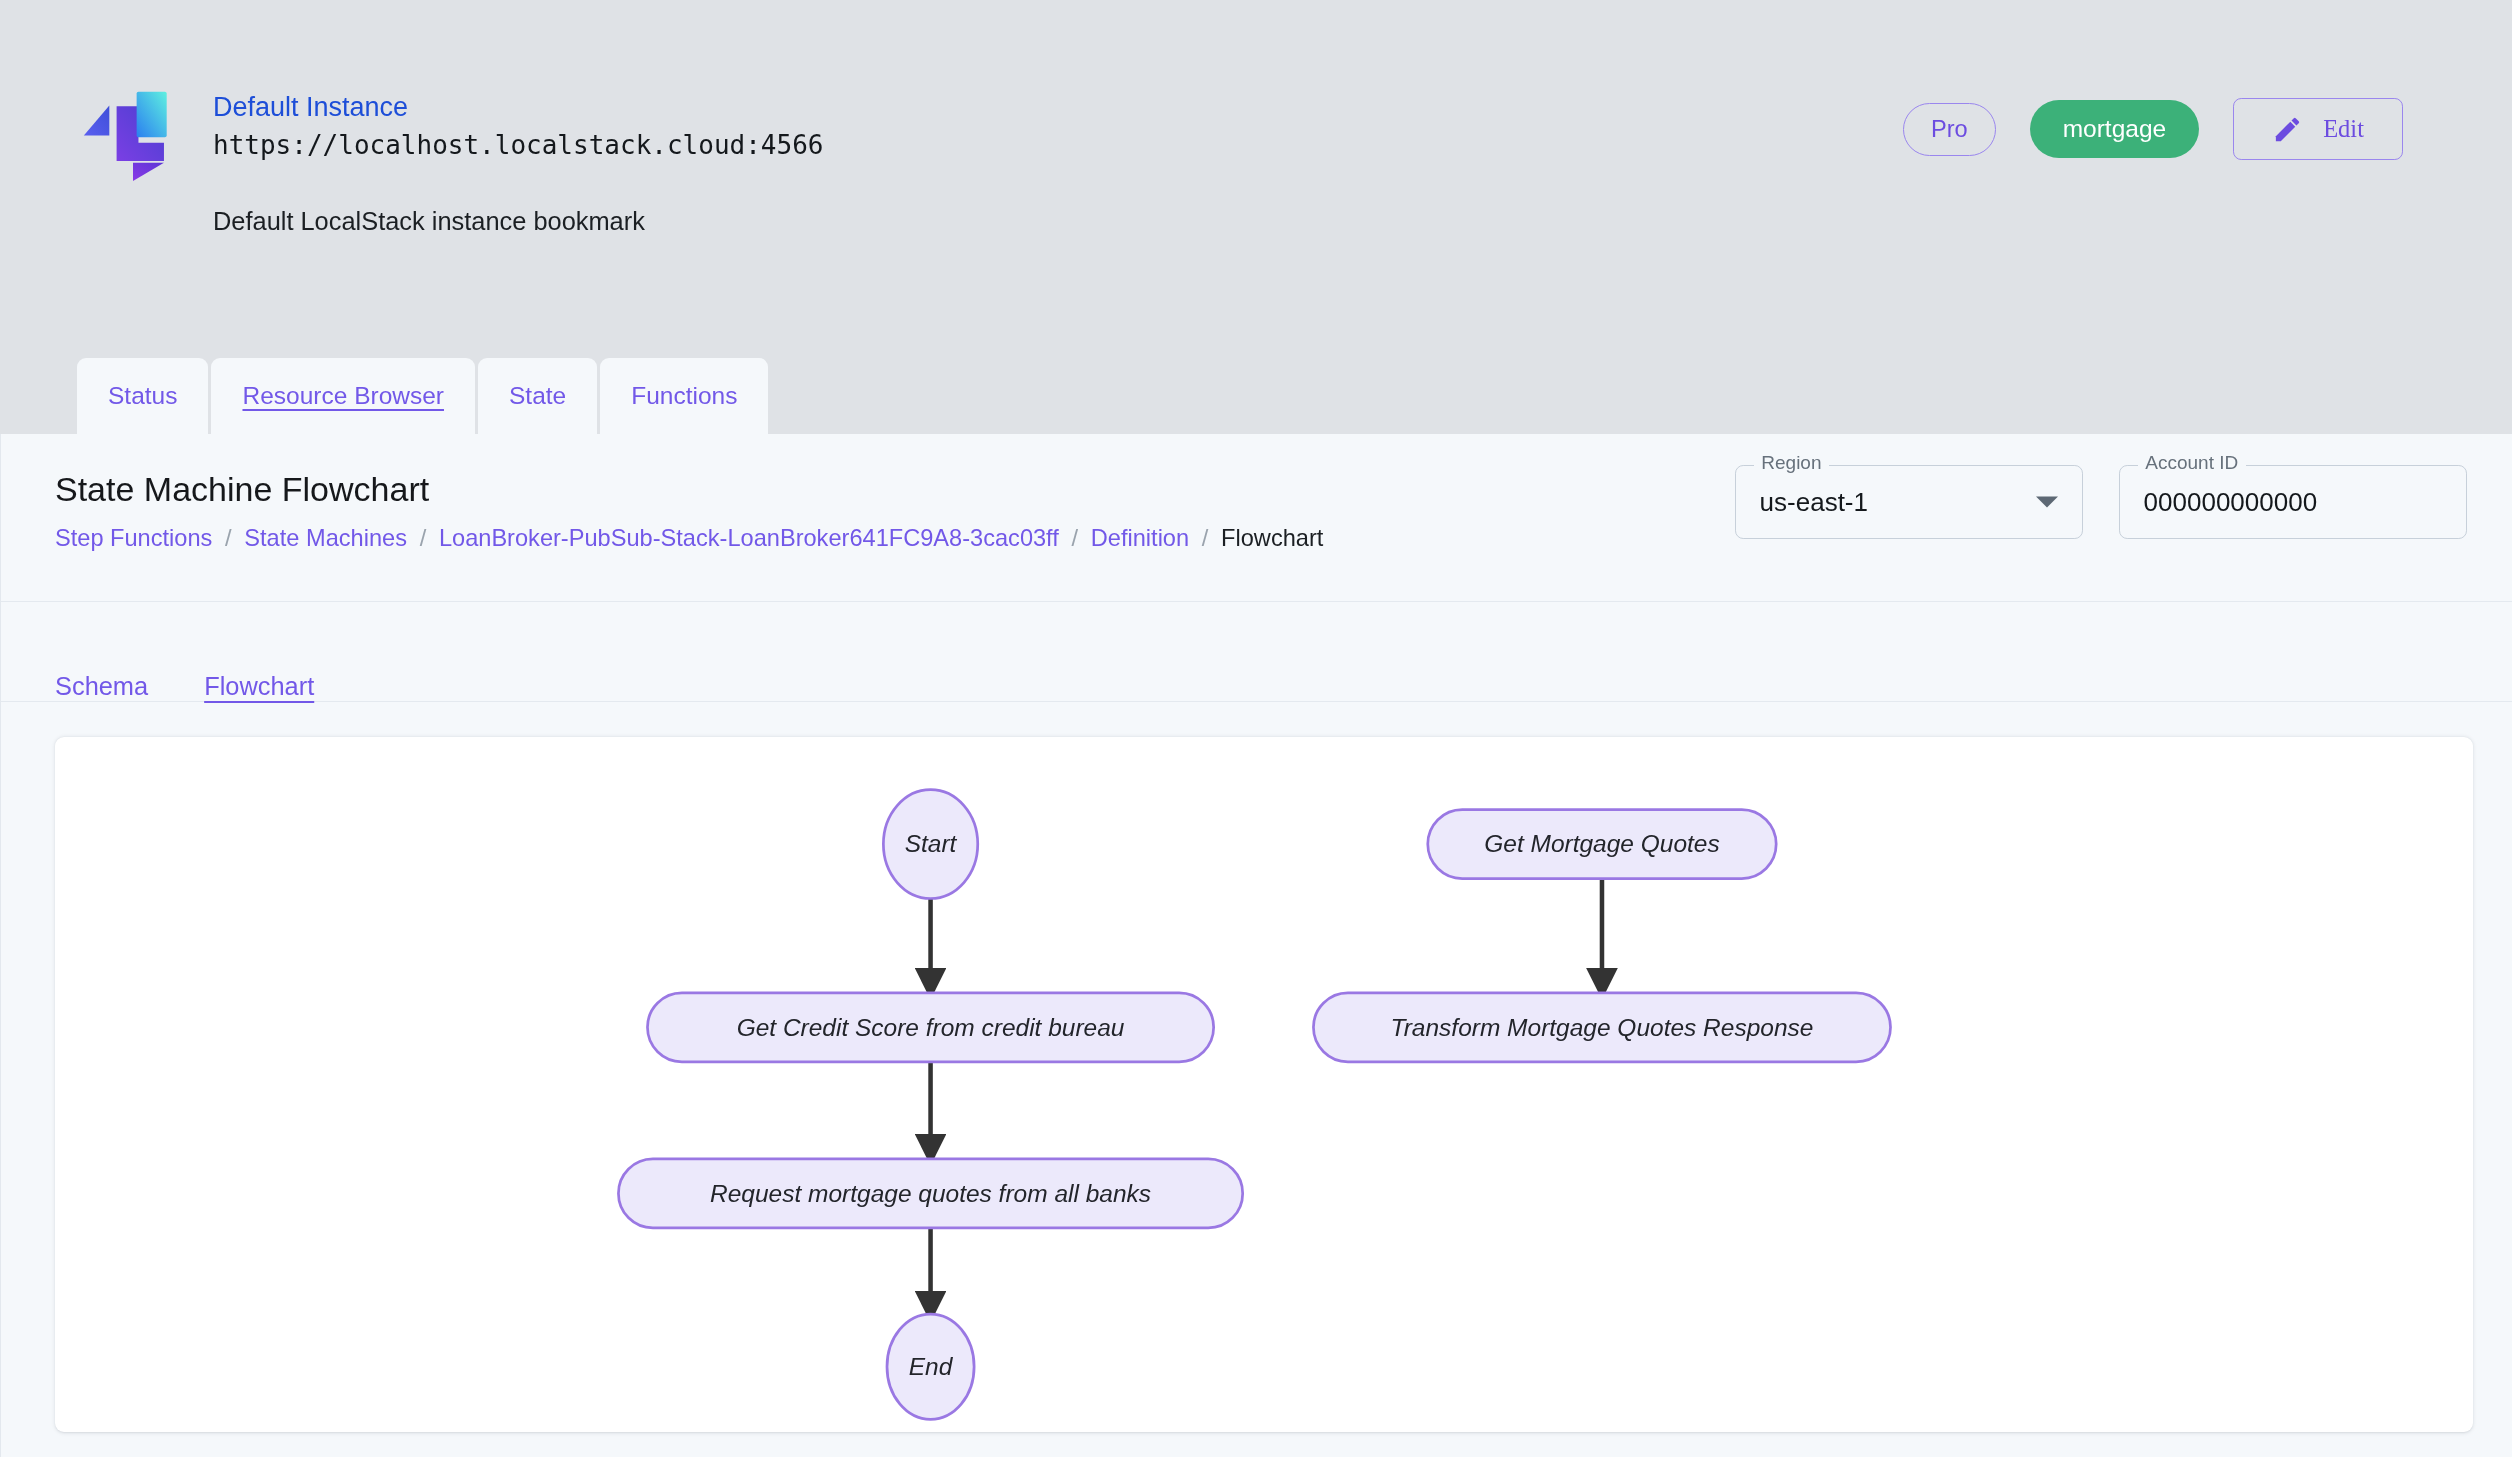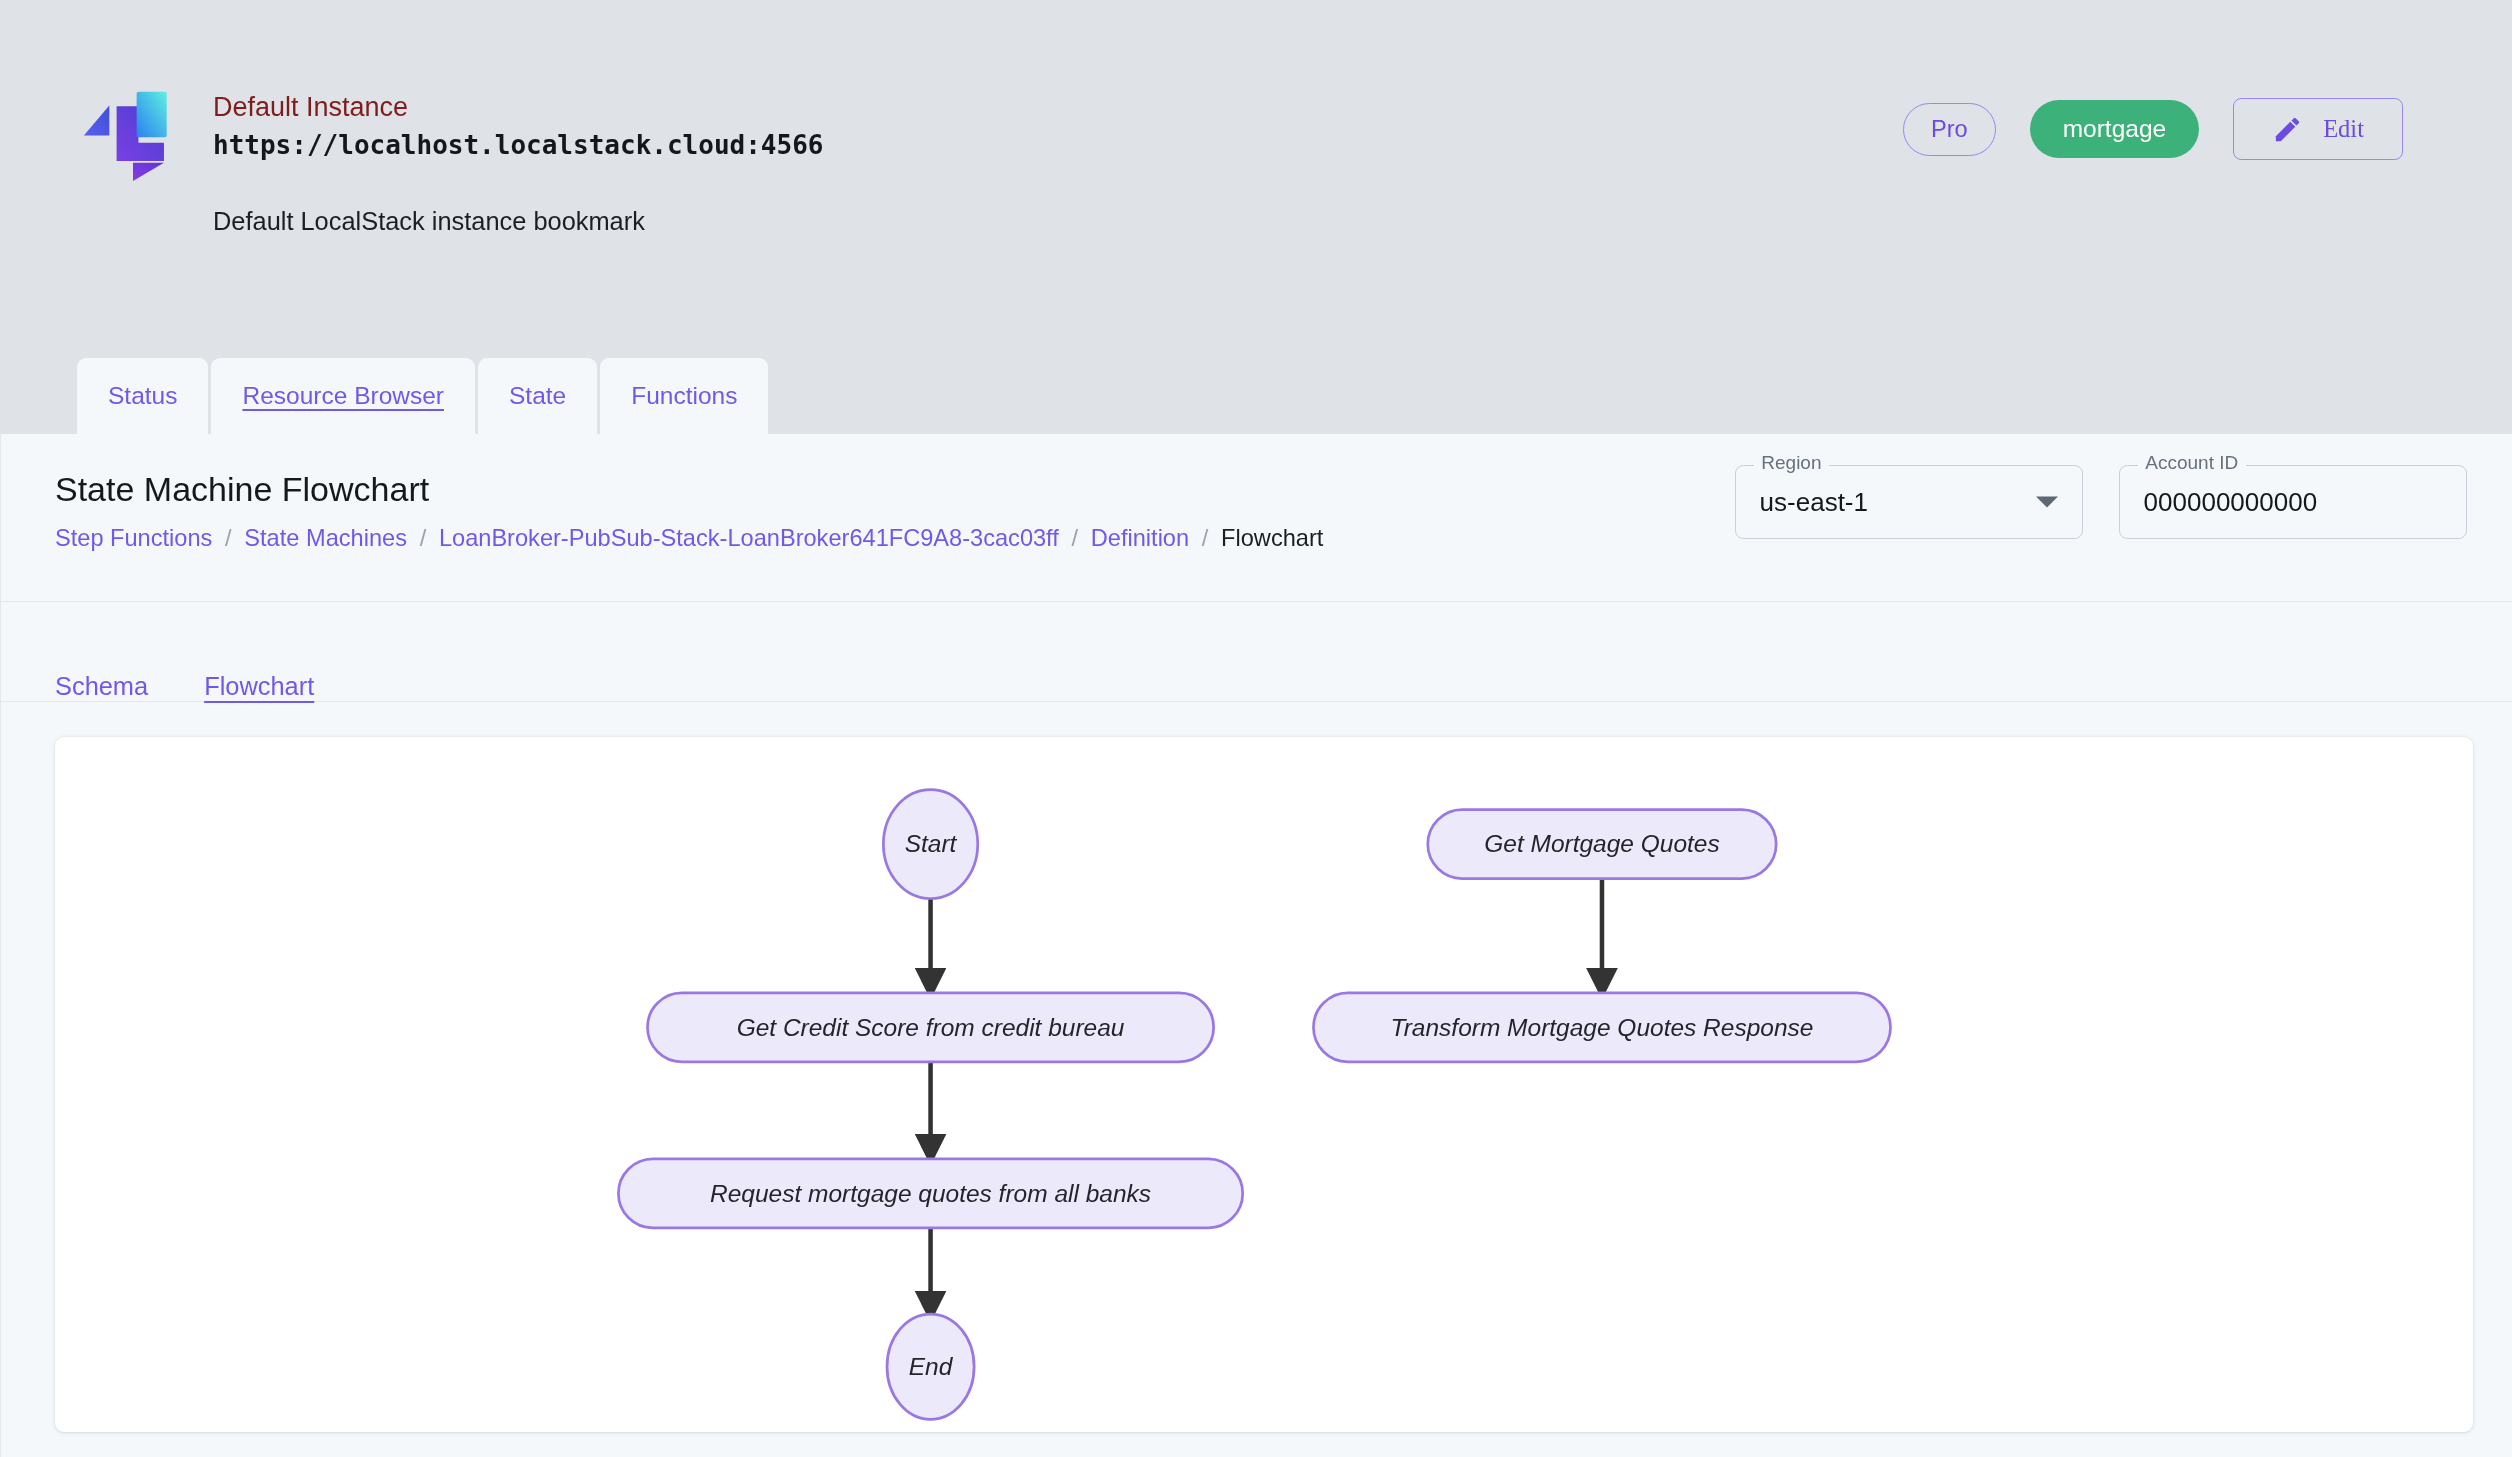--- a/index.html
+++ b/index.html
@@ -25,29 +25,29 @@
     position: absolute;
     left: 82px; top: 77px;
     display: flex;
     align-items: flex-start;
     gap: 29px;
   }
   .ls-logo { width: 102px; height: 102px; position: relative; flex: 0 0 auto; margin-top: 1.8px; }
   .inst-texts { padding-top: 12.7px; }
   .inst-title {
     font-size: 27px;
-    color: #7f1d1d;
+    color: #1d4ed8;
     line-height: 1.3;
     font-weight: 400;
     white-space: nowrap;
   }
   .inst-url {
     font-family: "DejaVu Sans Mono", "Liberation Mono", monospace;
     font-size: 26px;
-    font-weight: 700;
+    font-weight: 400;
     color: #14181c;
     line-height: 1.35;
     margin-top: 3.6px;
     white-space: nowrap;
   }
   .inst-desc {
     font-size: 25.4px;
     color: #1b1f23;
     margin-top: 44px;
     white-space: nowrap;

